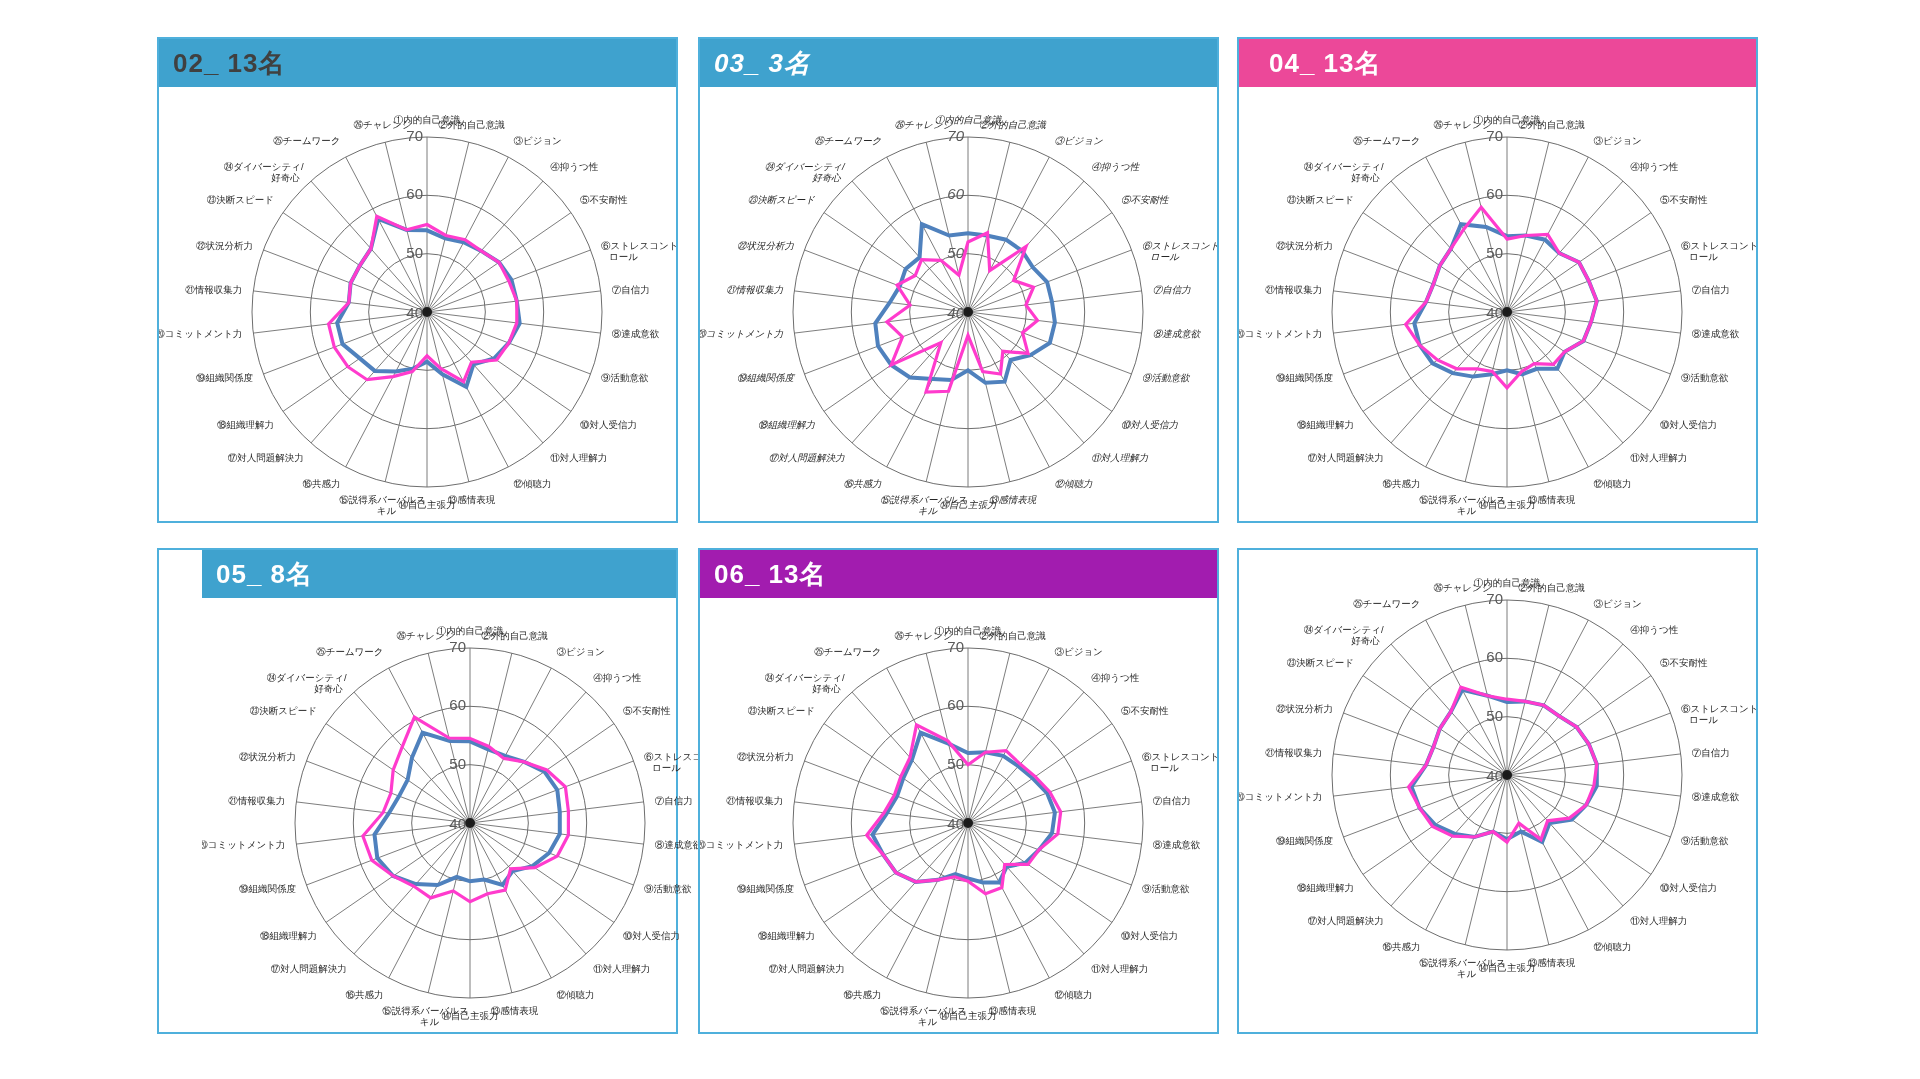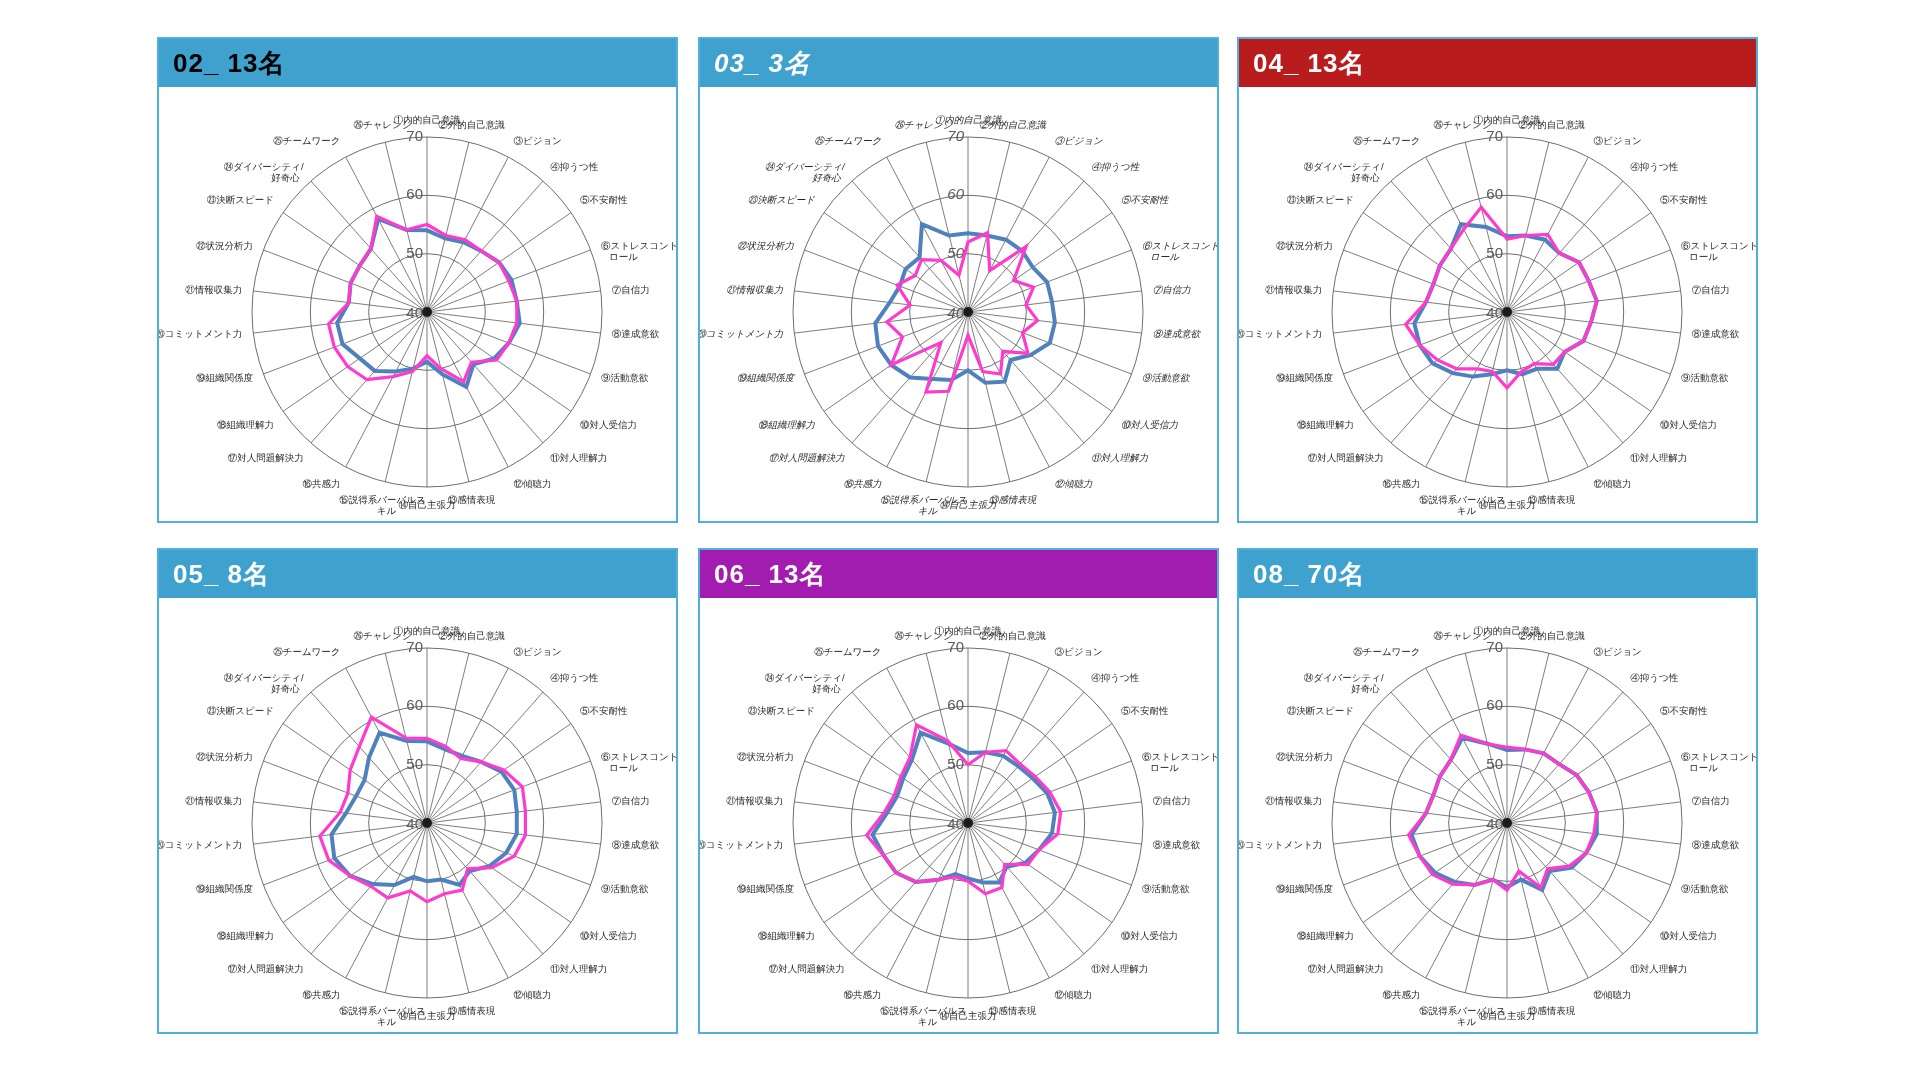--- a/index.html
+++ b/index.html
@@ -12,21 +12,21 @@
                letter-spacing:1px;line-height:48px;}
   .panel-body{position:relative;width:517px;height:434px;}
   svg text{font-family:"Liberation Sans",sans-serif;}
 </style>
 </head>
 <body>
 
 <main id="grid">
   <section class="panel" style="left: 157px; top: 37px; border-color: rgb(79, 176, 220);">
     <header class="panel-header" style="background: rgb(63, 162, 206);">
-      <h2 class="panel-title" style="color: #000000;">02_ 13名</h2>
+      <h2 class="panel-title" style="color: #404040;">02_ 13名</h2>
     </header>
     <div class="panel-body"><svg width="517" height="434" viewBox="0 0 517 434">
           <g>
             <circle cx="268" cy="225" r="58.33333333333333" fill="none" stroke="#6e6e6e" stroke-width="1"></circle>
             <circle cx="268" cy="225" r="116.66666666666666" fill="none" stroke="#6e6e6e" stroke-width="1"></circle>
             <circle cx="268" cy="225" r="175" fill="none" stroke="#6e6e6e" stroke-width="1"></circle>
             <line x1="268" y1="225" x2="268" y2="50" stroke="#6e6e6e" stroke-width="0.9"></line>
             <line x1="268" y1="225" x2="309.8802412503226" y2="55.0851819504409" stroke="#6e6e6e" stroke-width="0.9"></line>
             <line x1="268" y1="225" x2="349.3265551076595" y2="70.04519551068827" stroke="#6e6e6e" stroke-width="0.9"></line>
             <line x1="268" y1="225" x2="384.0464651921391" y2="94.01061907005729" stroke="#6e6e6e" stroke-width="0.9"></line>
@@ -155,21 +155,21 @@
           <text x="114.92500094377999" y="116.33995710800494" text-anchor="end" font-size="9.5" fill="#262626"><tspan x="114.92500094377999" dy="0">㉓決断スピード</tspan></text>
           <text x="144.65918556721203" y="82.77700084017525" text-anchor="end" font-size="9.5" fill="#262626"><tspan x="144.65918556721203" dy="0">㉔ダイバーシティ/</tspan><tspan x="140.65918556721203" dy="11">好奇心</tspan></text>
           <text x="181.56148999985894" y="57.30517922850302" text-anchor="end" font-size="9.5" fill="#262626"><tspan x="181.56148999985894" dy="0">㉕チームワーク</tspan></text>
           <text x="223.48728644251423" y="41.404821958754326" text-anchor="middle" font-size="9.5" fill="#262626"><tspan x="223.48728644251423" dy="0">㉖チャレンジ</tspan></text>
           <polygon points="268.0,146.3 286.8,148.5 306.0,152.7 322.2,163.9 332.8,180.3 347.1,195.0 352.0,214.8 354.9,235.5 349.8,256.0 330.4,268.1 310.6,273.0 304.6,294.7 285.5,295.8 268.0,283.3 251.2,293.0 232.8,292.1 210.0,290.5 191.2,278.0 178.0,259.1 175.3,236.3 189.8,215.5 199.8,199.1 205.6,181.9 219.6,170.4 221.9,137.2 249.2,148.5" fill="none" stroke="#4f81bd" stroke-width="4" stroke-linejoin="miter"></polygon>
           <polygon points="268.0,155.0 287.5,145.7 289.7,183.7 326.0,159.5 313.6,193.5 333.5,200.2 325.9,218.0 337.5,233.4 322.5,245.7 328.0,266.4 302.8,264.3 300.5,287.0 282.7,284.5 268.0,248.3 248.5,304.3 226.0,305.1 240.9,255.6 191.2,278.0 202.5,249.8 186.9,234.8 210.1,218.0 197.1,198.1 215.2,188.5 221.6,172.6 240.9,173.3 258.9,188.2" fill="none" stroke="#ff3bcd" stroke-width="3.2" stroke-linejoin="miter"></polygon>
         </svg></div>
   </section>
 
   <section class="panel" style="left: 1237px; top: 37px; border-color: rgb(79, 176, 220);">
-    <header class="panel-header" style="background: #b91c1c;">
+    <header class="panel-header" style="background: #ec4899; padding-left: 16px;">
       <h2 class="panel-title" style="color: rgb(255, 255, 255);">04_ 13名</h2>
     </header>
     <div class="panel-body"><svg width="517" height="434" viewBox="0 0 517 434">
           <g>
             <circle cx="268" cy="225" r="58.33333333333333" fill="none" stroke="#6e6e6e" stroke-width="1"></circle>
             <circle cx="268" cy="225" r="116.66666666666666" fill="none" stroke="#6e6e6e" stroke-width="1"></circle>
             <circle cx="268" cy="225" r="175" fill="none" stroke="#6e6e6e" stroke-width="1"></circle>
             <line x1="268" y1="225" x2="268" y2="50" stroke="#6e6e6e" stroke-width="0.9"></line>
             <line x1="268" y1="225" x2="309.8802412503226" y2="55.0851819504409" stroke="#6e6e6e" stroke-width="0.9"></line>
             <line x1="268" y1="225" x2="349.3265551076595" y2="70.04519551068827" stroke="#6e6e6e" stroke-width="0.9"></line>
@@ -226,21 +226,21 @@
           <text x="94.08697886051283" y="162.0434910100884" text-anchor="end" font-size="9.5" fill="#262626"><tspan x="94.08697886051283" dy="0">㉒状況分析力</tspan></text>
           <text x="114.92500094377999" y="116.33995710800494" text-anchor="end" font-size="9.5" fill="#262626"><tspan x="114.92500094377999" dy="0">㉓決断スピード</tspan></text>
           <text x="144.65918556721203" y="82.77700084017525" text-anchor="end" font-size="9.5" fill="#262626"><tspan x="144.65918556721203" dy="0">㉔ダイバーシティ/</tspan><tspan x="140.65918556721203" dy="11">好奇心</tspan></text>
           <text x="181.56148999985894" y="57.30517922850302" text-anchor="end" font-size="9.5" fill="#262626"><tspan x="181.56148999985894" dy="0">㉕チームワーク</tspan></text>
           <text x="223.48728644251423" y="41.404821958754326" text-anchor="middle" font-size="9.5" fill="#262626"><tspan x="223.48728644251423" dy="0">㉖チャレンジ</tspan></text>
           <polygon points="268.0,149.2 286.8,148.5 306.0,152.7 320.2,166.1 340.0,175.3 349.8,194.0 357.8,214.1 352.0,235.2 344.4,254.0 325.6,264.8 318.3,281.8 297.8,281.8 283.4,287.3 268.0,283.3 252.6,287.3 234.1,289.6 213.8,286.1 193.6,276.4 180.7,258.1 175.3,236.3 186.9,215.2 194.4,197.1 200.8,178.6 211.9,161.7 221.9,137.2 247.1,140.0" fill="none" stroke="#4f81bd" stroke-width="4" stroke-linejoin="miter"></polygon>
           <polygon points="268.0,152.1 286.8,148.5 308.7,147.5 320.2,166.1 340.0,175.3 349.8,194.0 357.8,214.1 352.0,235.2 344.4,254.0 325.6,264.8 314.4,277.4 295.1,276.7 282.7,284.5 268.0,300.8 253.3,284.5 238.2,281.8 217.7,281.8 198.4,273.0 180.7,258.1 166.7,237.3 186.9,215.2 194.4,197.1 200.8,178.6 211.9,161.7 224.6,142.4 242.2,120.2" fill="none" stroke="#ff3bcd" stroke-width="3.2" stroke-linejoin="miter"></polygon>
         </svg></div>
   </section>
 
-  <section class="panel" style="left: 157px; top: 548px; border-color: rgb(79, 176, 220);">
+  <section class="panel" style="left: 157px; top: 548px; border-color: rgb(79, 176, 220); padding-left: 43px;">
     <header class="panel-header" style="background: rgb(63, 162, 206);">
       <h2 class="panel-title" style="color: rgb(255, 255, 255);">05_ 8名</h2>
     </header>
     <div class="panel-body"><svg width="517" height="434" viewBox="0 0 517 434">
           <g>
             <circle cx="268" cy="225" r="58.33333333333333" fill="none" stroke="#6e6e6e" stroke-width="1"></circle>
             <circle cx="268" cy="225" r="116.66666666666666" fill="none" stroke="#6e6e6e" stroke-width="1"></circle>
             <circle cx="268" cy="225" r="175" fill="none" stroke="#6e6e6e" stroke-width="1"></circle>
             <line x1="268" y1="225" x2="268" y2="50" stroke="#6e6e6e" stroke-width="0.9"></line>
             <line x1="268" y1="225" x2="309.8802412503226" y2="55.0851819504409" stroke="#6e6e6e" stroke-width="0.9"></line>
@@ -371,23 +371,20 @@
           <text x="114.92500094377999" y="116.33995710800494" text-anchor="end" font-size="9.5" fill="#262626"><tspan x="114.92500094377999" dy="0">㉓決断スピード</tspan></text>
           <text x="144.65918556721203" y="82.77700084017525" text-anchor="end" font-size="9.5" fill="#262626"><tspan x="144.65918556721203" dy="0">㉔ダイバーシティ/</tspan><tspan x="140.65918556721203" dy="11">好奇心</tspan></text>
           <text x="181.56148999985894" y="57.30517922850302" text-anchor="end" font-size="9.5" fill="#262626"><tspan x="181.56148999985894" dy="0">㉕チームワーク</tspan></text>
           <text x="223.48728644251423" y="41.404821958754326" text-anchor="middle" font-size="9.5" fill="#262626"><tspan x="223.48728644251423" dy="0">㉖チャレンジ</tspan></text>
           <polygon points="268.0,155.0 285.5,154.2 303.2,157.9 318.3,168.2 332.8,180.3 347.1,195.0 354.9,214.5 352.0,235.2 338.9,251.9 325.6,264.8 306.7,268.7 299.2,284.4 282.7,284.5 268.0,280.4 255.4,276.0 238.2,281.8 215.8,283.9 196.0,274.7 183.5,257.1 172.5,236.6 186.9,215.2 197.1,198.1 203.2,180.3 211.9,161.7 220.6,134.6 248.5,145.7" fill="none" stroke="#4f81bd" stroke-width="4" stroke-linejoin="miter"></polygon>
           <polygon points="268.0,166.7 285.5,154.2 306.0,152.7 320.2,166.1 335.2,178.6 349.8,194.0 360.7,213.7 357.8,235.9 338.9,251.9 328.0,266.4 304.7,266.5 301.9,289.6 285.5,295.8 268.0,283.3 254.7,278.8 238.2,281.8 215.8,283.9 196.0,274.7 183.5,257.1 166.7,237.3 184.0,214.8 194.4,197.1 200.8,178.6 210.0,159.5 216.5,126.9 247.8,142.9" fill="none" stroke="#ff3bcd" stroke-width="3.2" stroke-linejoin="miter"></polygon>
         </svg></div>
   </section>
 
   <section class="panel" style="left: 1237px; top: 548px; border-color: rgb(79, 176, 220);">
-    <header class="panel-header" style="background: rgb(63, 162, 206);">
-      <h2 class="panel-title" style="color: rgb(255, 255, 255);">08_ 70名</h2>
-    </header>
     <div class="panel-body"><svg width="517" height="434" viewBox="0 0 517 434">
           <g>
             <circle cx="268" cy="225" r="58.33333333333333" fill="none" stroke="#6e6e6e" stroke-width="1"></circle>
             <circle cx="268" cy="225" r="116.66666666666666" fill="none" stroke="#6e6e6e" stroke-width="1"></circle>
             <circle cx="268" cy="225" r="175" fill="none" stroke="#6e6e6e" stroke-width="1"></circle>
             <line x1="268" y1="225" x2="268" y2="50" stroke="#6e6e6e" stroke-width="0.9"></line>
             <line x1="268" y1="225" x2="309.8802412503226" y2="55.0851819504409" stroke="#6e6e6e" stroke-width="0.9"></line>
             <line x1="268" y1="225" x2="349.3265551076595" y2="70.04519551068827" stroke="#6e6e6e" stroke-width="0.9"></line>
             <line x1="268" y1="225" x2="384.0464651921391" y2="94.01061907005729" stroke="#6e6e6e" stroke-width="0.9"></line>
             <line x1="268" y1="225" x2="412.02217653138985" y2="125.58866932204774" stroke="#6e6e6e" stroke-width="0.9"></line>

